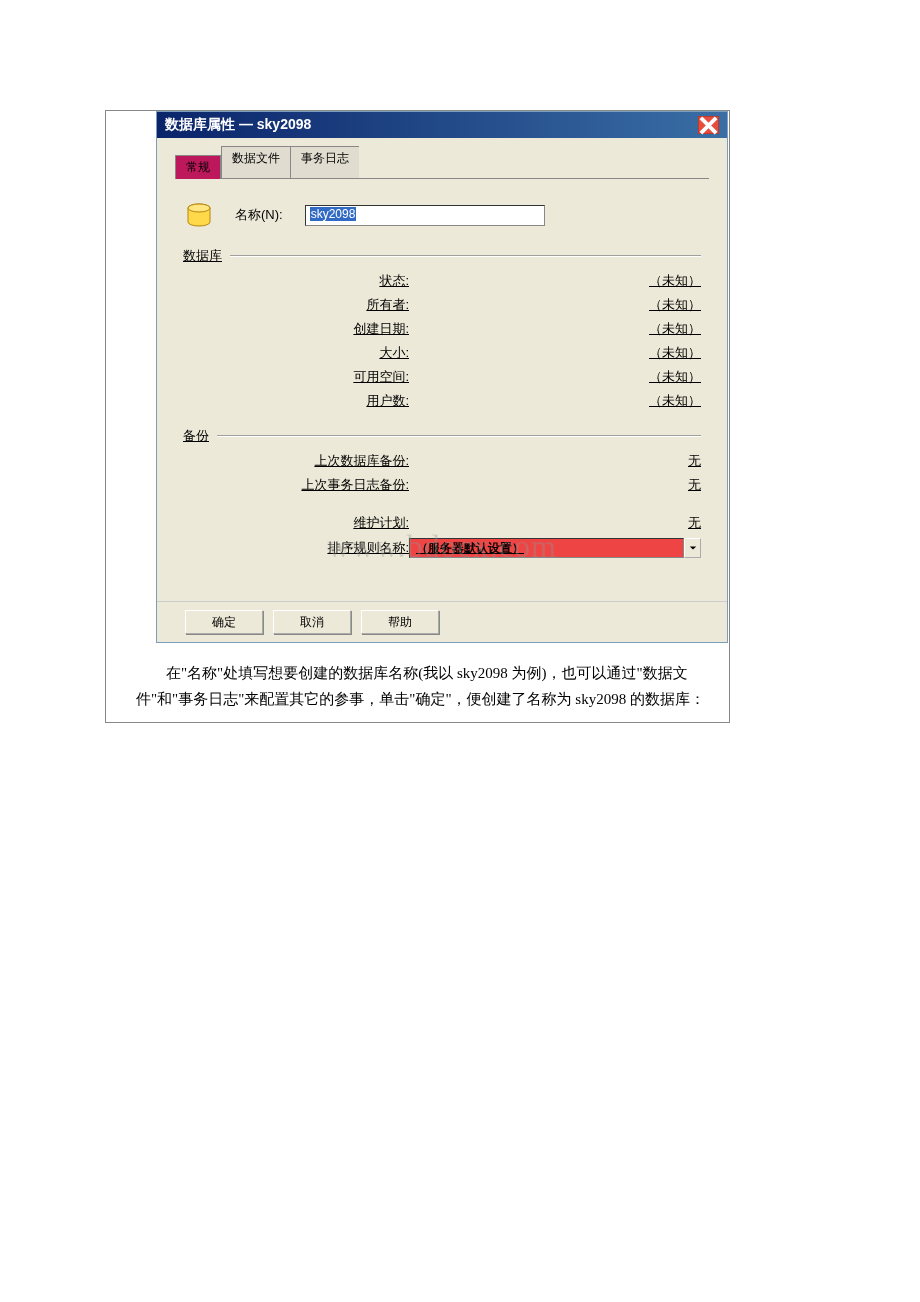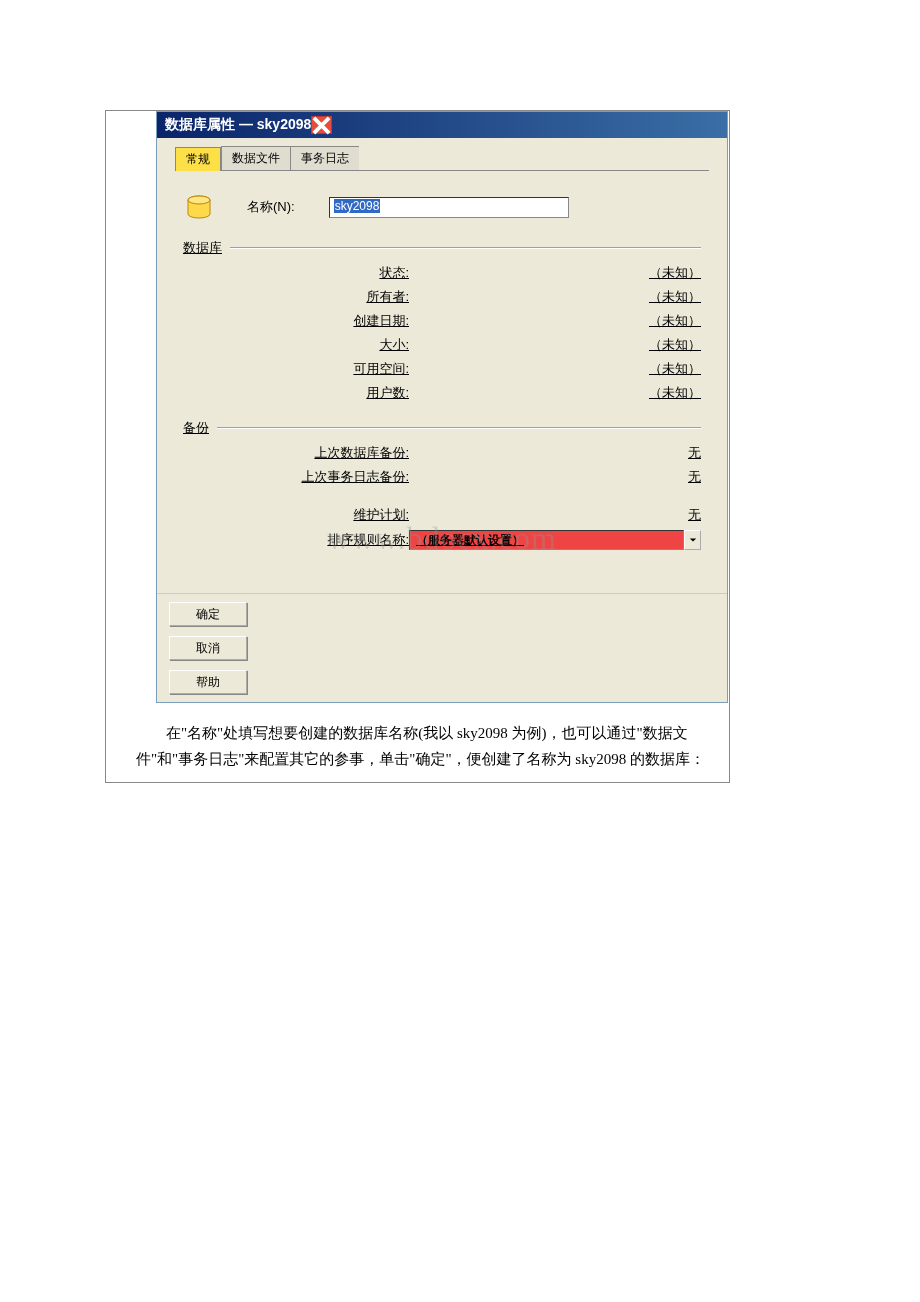--- a/index.html
+++ b/index.html
@@ -24,20 +24,21 @@
       border: 1px solid #7b9ebd;
       background: #ece9d8;
     }
     .titlebar {
       background: linear-gradient(to right, #0a246a, #3a6ea5);
       color: #fff;
       font-weight: bold;
       font-size: 14px;
       padding: 4px 8px;
       display: flex;
+      justify-content: space-between;
       align-items: center;
       height: 26px;
     }
     .titlebar-text { white-space: pre; }
     .close-btn {
       width: 21px;
       height: 18px;
       background: #e74c3c;
       border: 1px solid #c0392b;
       display: flex;
@@ -68,31 +69,32 @@
       font-size: 12px;
       position: relative;
       top: 1px;
     }
     .tab:not(.active) {
       background: #e0ddd0;
       top: 0;
       border-right: none;
     }
     .tab.active {
-      background: #fde047;
+      background: #be185d;
       z-index: 2;
+      margin-top: 8px;
     }
     .content-area {
       padding: 10px 14px 30px 14px;
     }
     .name-row {
       display: flex;
       align-items: center;
       margin-bottom: 12px;
-      gap: 20px;
+      gap: 8px;
     }
     .db-icon {
       width: 32px;
       height: 32px;
       display: inline-block;
     }
     .db-icon svg { width: 100%; height: 100%; }
     .name-label {
       margin-left: 12px;
       margin-right: 14px;
@@ -170,23 +172,22 @@
       border: 1px outset #fff;
       display: flex;
       align-items: center;
       justify-content: center;
       cursor: pointer;
     }
     .dropdown-btn svg { width: 8px; height: 8px; }
     .button-row {
       display: flex;
       gap: 10px;
-      padding: 8px 12px;
+      padding: 8px 28px;
       border-top: 1px solid #ccc;
-      flex-direction: column;
     }
     .btn {
       width: 78px;
       height: 24px;
       background: #ece9d8;
       border: 1px outset #fff;
       box-shadow: 1px 1px 0 #888;
       font-size: 12px;
       cursor: pointer;
       display: flex;

